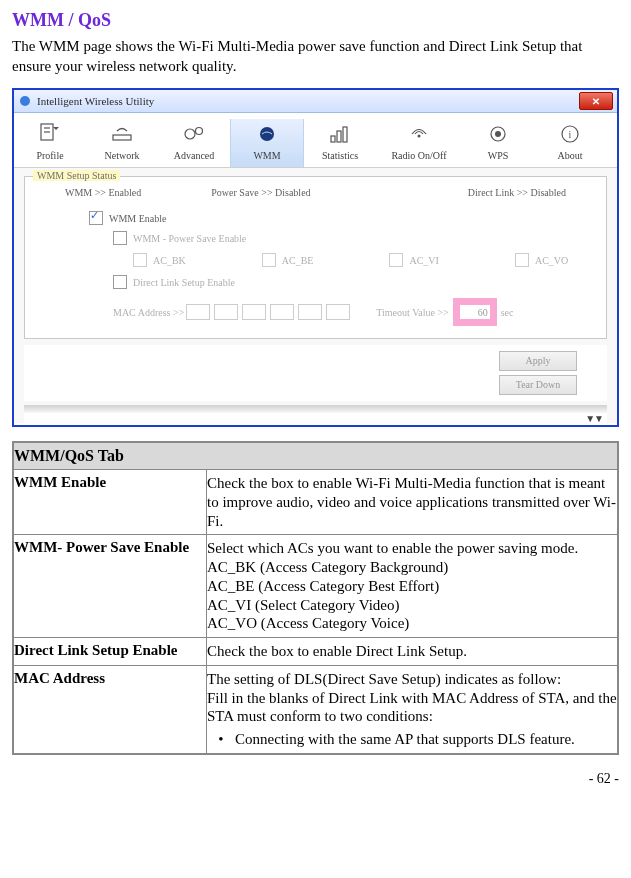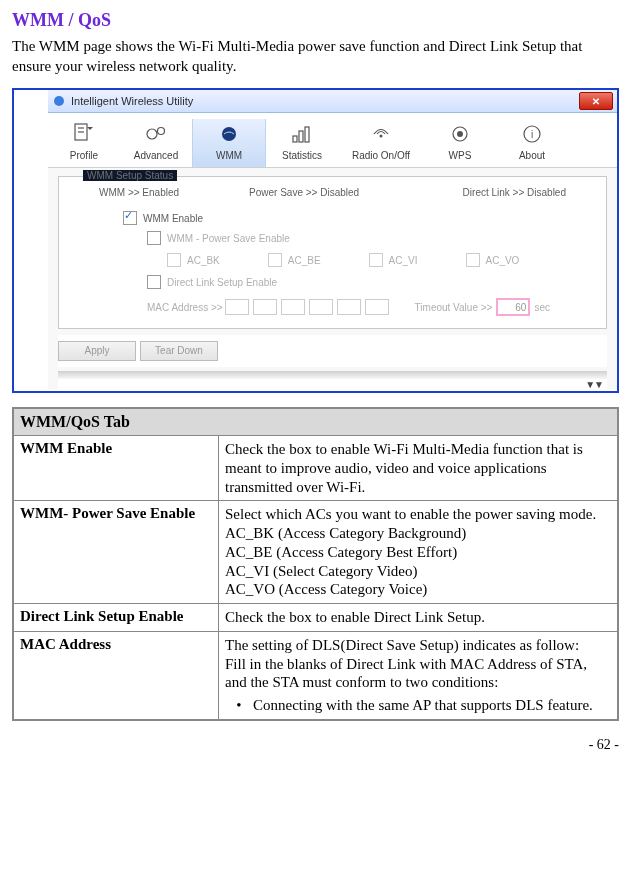--- a/index.html
+++ b/index.html
@@ -22,25 +22,24 @@
     line-height: 1.3;
   }
 
   
   .shot-frame {
     border: 2px solid #1a3fcc;
     padding: 0;
     margin-bottom: 14px;
   }
   .app {
-    font-family: Liberation Sans, sans-serif;
+    font-family: Liberation Serif, serif;
     font-size: 10px;
     color: #555;
     background: #f8f8f8;
-    margin-left: 34px;
   }
   .titlebar {
     background: linear-gradient(#eef2ff, #cfe0ff);
     height: 22px;
     display: flex;
     align-items: center;
     padding: 0 4px;
     border-bottom: 1px solid #9bbbe0;
     position: relative;
   }
@@ -89,22 +88,22 @@
   .groupbox {
     margin: 8px 10px 6px 10px;
     border: 1px solid #c8c8c8;
     padding: 8px 10px 10px 10px;
     position: relative;
     background: #fff;
   }
   .groupbox .legend {
     position: absolute;
     top: -7px;
-    left: 24px;
-    background: #0f172a;
+    left: 8px;
+    background: #fef9c3;
     padding: 0 4px;
     font-size: 10px;
     color: #707070;
   }
   .status-row {
     display: flex;
     color: #606060;
     font-size: 10px;
     padding: 2px 0 10px 30px;
   }
@@ -125,41 +124,41 @@
   }
   .cb.checked::after {
     content: "✓"; position: absolute; top: -3px; left: 0;
     font-size: 11px; color: #2266cc;
   }
   .cb.dis { border-color: #ccc; }
   .ac-row {
     display: flex;
     padding: 5px 0 5px 98px;
     color: #b0b0b0;
-    gap: 48px;
+    gap: 76px;
   }
   .ac-row .ac { display: flex; align-items: center; }
   .mac-row {
     display: flex; align-items: center;
     padding: 6px 0 2px 78px;
     color: #b0b0b0;
     font-size: 10px;
   }
   .mac-row .minput {
     width: 22px; height: 14px; border: 1px solid #ccc; margin: 0 2px;
     background: #fff;
   }
   .mac-row .tval {
-    width: 28px; height: 14px; border: 2px solid #f9a8d4; margin: 0 4px;
+    width: 28px; height: 14px; border: 7px solid #f9a8d4; margin: 0 4px;
     text-align: right; padding-right: 2px; color: #999;
     display: inline-flex; align-items: center; justify-content: flex-end;
   }
 
   .btns {
-    display: flex; flex-direction: row; align-items: flex-end;
+    display: flex; flex-direction: column; align-items: flex-end;
     padding: 6px 30px 6px 0;
     gap: 4px;
     background:#fff;
     margin: 0 10px 4px 10px;
   }
   .btns .b {
     width: 76px; height: 18px;
     border: 1px solid #bbb;
     background: linear-gradient(#f4f4f4,#e4e4e4);
     color: #999;
@@ -180,21 +179,21 @@
   .grab .gtext { color:#444; font-size: 10px; letter-spacing: -1px; }
 
   
   table.qos {
     border-collapse: collapse;
     width: 100%;
     border: 2px solid #888;
   }
   table.qos td, table.qos th {
     border: 1px solid #888;
-    padding: 4px 6px;
+    padding: 4px 0;
     vertical-align: top;
     font-size: 15px;
   }
   table.qos th.hdr {
     background: #d9d9d9;
     text-align: left;
     font-weight: bold;
     font-size: 16px;
   }
   table.qos td.label {
@@ -238,20 +237,29 @@
       <div class="tool">
         <div class="ticon">
           <svg viewBox="0 0 30 26">
               <rect x="6" y="3" width="12" height="16" class="svg-grey"></rect>
               <line x1="9" y1="7" x2="15" y2="7" class="svg-grey"></line>
               <line x1="9" y1="11" x2="15" y2="11" class="svg-grey"></line>
               <path d="M18 6 l6 0 l-3 3 z" fill="#555"></path>
             </svg>
         </div>
         <span>Profile</span>
+      </div>
+      <div class="tool">
+        <div class="ticon">
+          <svg viewBox="0 0 30 26">
+              <rect x="6" y="14" width="18" height="5" class="svg-grey"></rect>
+              <path d="M10 10 q5 -5 10 0" class="svg-grey"></path>
+            </svg>
+        </div>
+        <span>Network</span>
       </div>
       <div class="tool">
         <div class="ticon">
           <svg viewBox="0 0 30 26">
               <circle cx="11" cy="13" r="5" class="svg-grey"></circle>
               <circle cx="20" cy="10" r="3.5" class="svg-grey"></circle>
             </svg>
         </div>
         <span>Advanced</span>
       </div>

